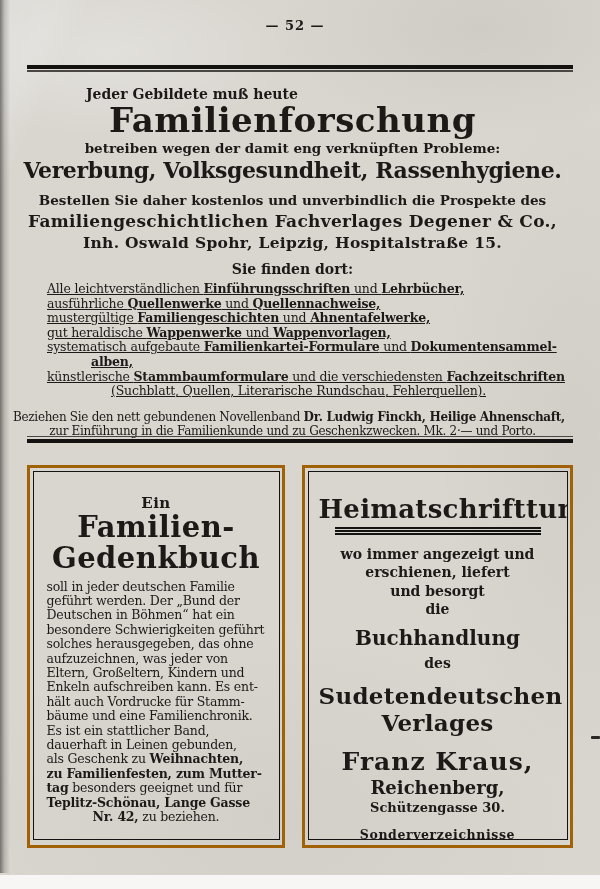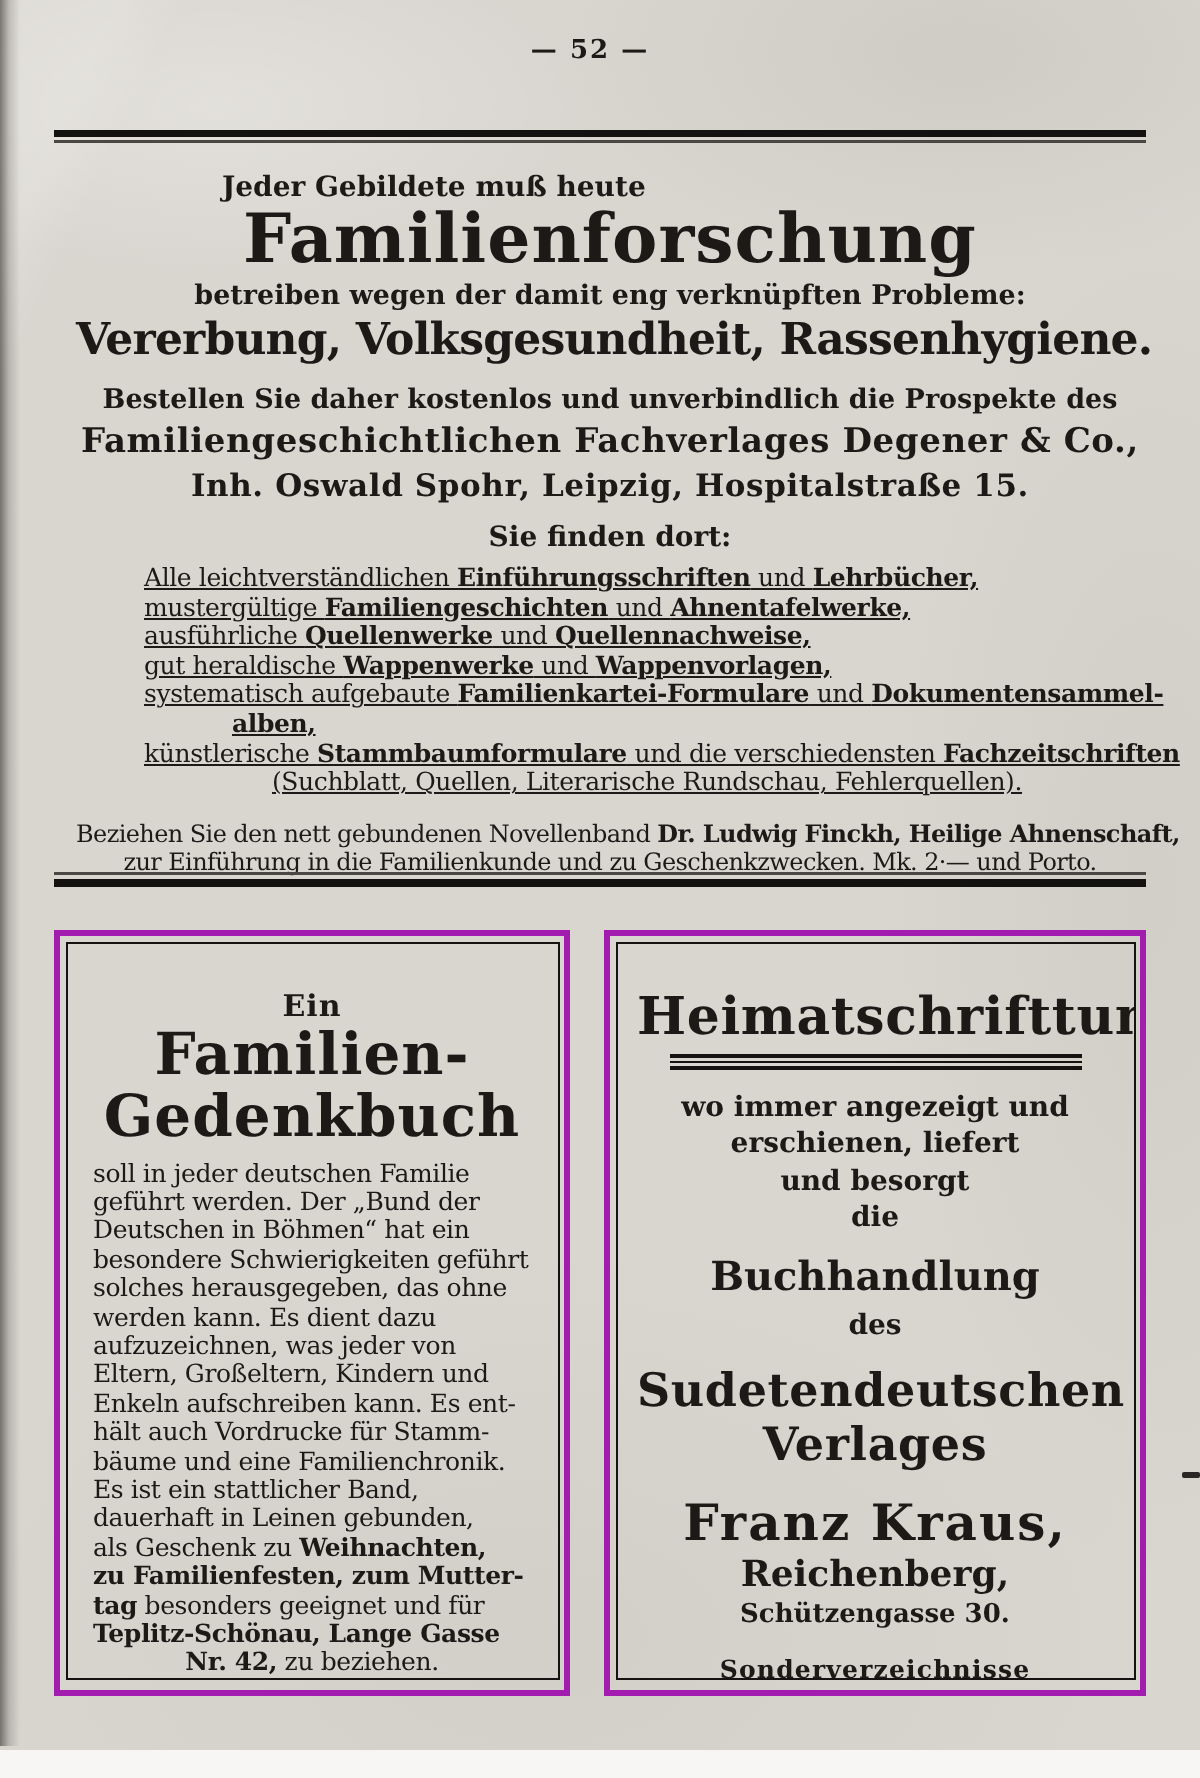--- a/index.html
+++ b/index.html
@@ -35,38 +35,38 @@
   }
   .rule-top{
     position:absolute;left:27px;right:27px;top:65px;height:7px;
     background:linear-gradient(#141211 0 3.5px, transparent 3.5px 5px, #4a4643 5px 6.5px, transparent 6.5px);
   }
   .rule-mid{
     position:absolute;left:27px;right:27px;top:436px;height:8px;
     background:linear-gradient(#4a4643 0 1.5px, transparent 1.5px 3.5px, #141211 3.5px 7.5px, transparent 7.5px);
   }
   
-  .topad{position:absolute;left:38px;right:28px;top:78px;height:356px;}
+  .topad{position:absolute;left:13px;right:28px;top:78px;height:356px;}
   .topad .kicker{font-size:14px;font-weight:700;margin:8px 0 0 73px;}
   .topad .title{font-size:34px;line-height:37px;font-weight:700;text-align:center;margin-top:0;letter-spacing:.5px;}
   .topad .subtitle{font-size:13.5px;font-weight:700;text-align:center;margin-top:1px;}
   .topad .headline2{font-size:22px;line-height:25px;font-weight:700;text-align:center;margin-top:2px;letter-spacing:-.4px;white-space:nowrap;}
   .topad .order-line{font-size:13.5px;font-weight:700;text-align:center;margin-top:9px;}
   .topad .pub1{font-size:17px;font-weight:700;text-align:center;margin-top:3px;letter-spacing:.3px;}
   .topad .pub2{font-size:15.5px;font-weight:700;text-align:center;margin-top:2px;letter-spacing:.3px;}
   .topad .find-heading{font-size:14px;font-weight:700;text-align:center;margin-top:9px;}
   .topad .list{margin:5px 0 0 34px;font-size:12.5px;line-height:14.6px;letter-spacing:-.2px;white-space:nowrap;text-decoration:underline;}
   .topad .list .indent1{margin-left:44px;}
   .topad .list .indent2{margin-left:64px;}
   .topad .closing{margin-top:11px;font-size:12px;line-height:14px;letter-spacing:-.3px;white-space:nowrap;}
   .topad .closing .l2{text-align:center;}
   .seg-b{font-weight:700;}
   
   .boxes{position:absolute;left:27px;top:465px;display:flex;gap:17px;}
-  .adbox{border:3px solid #a21caf;background:transparent;box-sizing:border-box;height:383px;}
+  .adbox{border:3px solid #a16207;background:transparent;box-sizing:border-box;height:383px;}
   .adbox-inner{border:1.5px solid #151312;margin:2.5px;height:calc(100% - 8px);box-sizing:border-box;overflow:hidden;}
   .box-left{width:258px;}
   .box-right{width:271px;}
   .box-left .adbox-inner{padding:22px 13px 0;}
   .box-right .adbox-inner{padding:22px 10px 0;text-align:center;}
   .box-left .kicker{font-size:15px;font-weight:700;text-align:center;letter-spacing:.5px;}
   .box-left .title{font-size:29px;line-height:31px;font-weight:700;text-align:center;letter-spacing:.5px;}
   .box-left .body{margin-top:6px;font-size:12.5px;line-height:14.4px;letter-spacing:-.2px;white-space:nowrap;}
   .box-left .body .centered{text-align:center;}
   .box-right .title{font-size:26px;font-weight:700;letter-spacing:.3px;}
@@ -98,22 +98,22 @@
   <div class="kicker">Jeder Gebildete muß heute</div>
   <div class="title">Familienforschung</div>
   <div class="subtitle">betreiben wegen der damit eng verknüpften Probleme:</div>
   <div class="headline2">Vererbung, Volksgesundheit, Rassenhygiene.</div>
   <div class="order-line">Bestellen Sie daher kostenlos und unverbindlich die Prospekte des</div>
   <div class="pub1">Familiengeschichtlichen Fachverlages Degener &amp; Co.,</div>
   <div class="pub2">Inh. Oswald Spohr, Leipzig, Hospitalstraße 15.</div>
   <div class="find-heading">Sie finden dort:</div>
   <div class="list">
     <div><span>Alle leichtverständlichen </span><span class="seg-b">Einführungsschriften</span><span> und </span><span class="seg-b">Lehrbücher,</span></div>
+    <div><span>ausführliche </span><span class="seg-b">Quellenwerke</span><span> und </span><span class="seg-b">Quellennachweise,</span></div>
     <div><span>mustergültige </span><span class="seg-b">Familiengeschichten</span><span> und </span><span class="seg-b">Ahnentafelwerke,</span></div>
-    <div><span>ausführliche </span><span class="seg-b">Quellenwerke</span><span> und </span><span class="seg-b">Quellennachweise,</span></div>
     <div><span>gut heraldische </span><span class="seg-b">Wappenwerke</span><span> und </span><span class="seg-b">Wappenvorlagen,</span></div>
     <div><span>systematisch aufgebaute </span><span class="seg-b">Familienkartei-Formulare</span><span> und </span><span class="seg-b">Dokumentensammel-</span></div>
     <div class="indent1"><span class="seg-b">alben,</span></div>
     <div><span>künstlerische </span><span class="seg-b">Stammbaumformulare</span><span> und die verschiedensten </span><span class="seg-b">Fachzeitschriften</span></div>
     <div class="indent2"><span>(Suchblatt, Quellen, Literarische Rundschau, Fehlerquellen).</span></div>
   </div>
   <div class="closing">
     <div class="l1"><span>Beziehen Sie den nett gebundenen Novellenband </span><span class="seg-b">Dr. Ludwig Finckh, Heilige Ahnenschaft,</span></div>
     <div class="l2"><span>zur Einführung in die Familienkunde und zu Geschenkzwecken.  Mk. 2·— und Porto.</span></div>
   </div>
@@ -127,21 +127,20 @@
     <div class="adbox-inner">
       <div class="kicker">Ein</div>
       <div class="title">Familien-</div>
       <div class="title">Gedenkbuch</div>
       <div class="body">
         <div><span>soll in jeder deutschen Familie</span></div>
         <div><span>geführt werden. Der „Bund der</span></div>
         <div><span>Deutschen in Böhmen“ hat ein</span></div>
         <div><span>besondere Schwierigkeiten geführt</span></div>
         <div><span>solches herausgegeben, das ohne</span></div>
-        <div><span>werden kann. Es dient dazu</span></div>
         <div><span>aufzuzeichnen, was jeder von</span></div>
         <div><span>Eltern, Großeltern, Kindern und</span></div>
         <div><span>Enkeln aufschreiben kann. Es ent-</span></div>
         <div><span>hält auch Vordrucke für Stamm-</span></div>
         <div><span>bäume und eine Familienchronik.</span></div>
         <div><span>Es ist ein stattlicher Band,</span></div>
         <div><span>dauerhaft in Leinen gebunden,</span></div>
         <div><span>als Geschenk zu </span><span class="seg-b">Weihnachten,</span></div>
         <div><span class="seg-b">zu Familienfesten, zum Mutter-</span></div>
         <div><span class="seg-b">tag</span><span> besonders geeignet und für</span></div>

